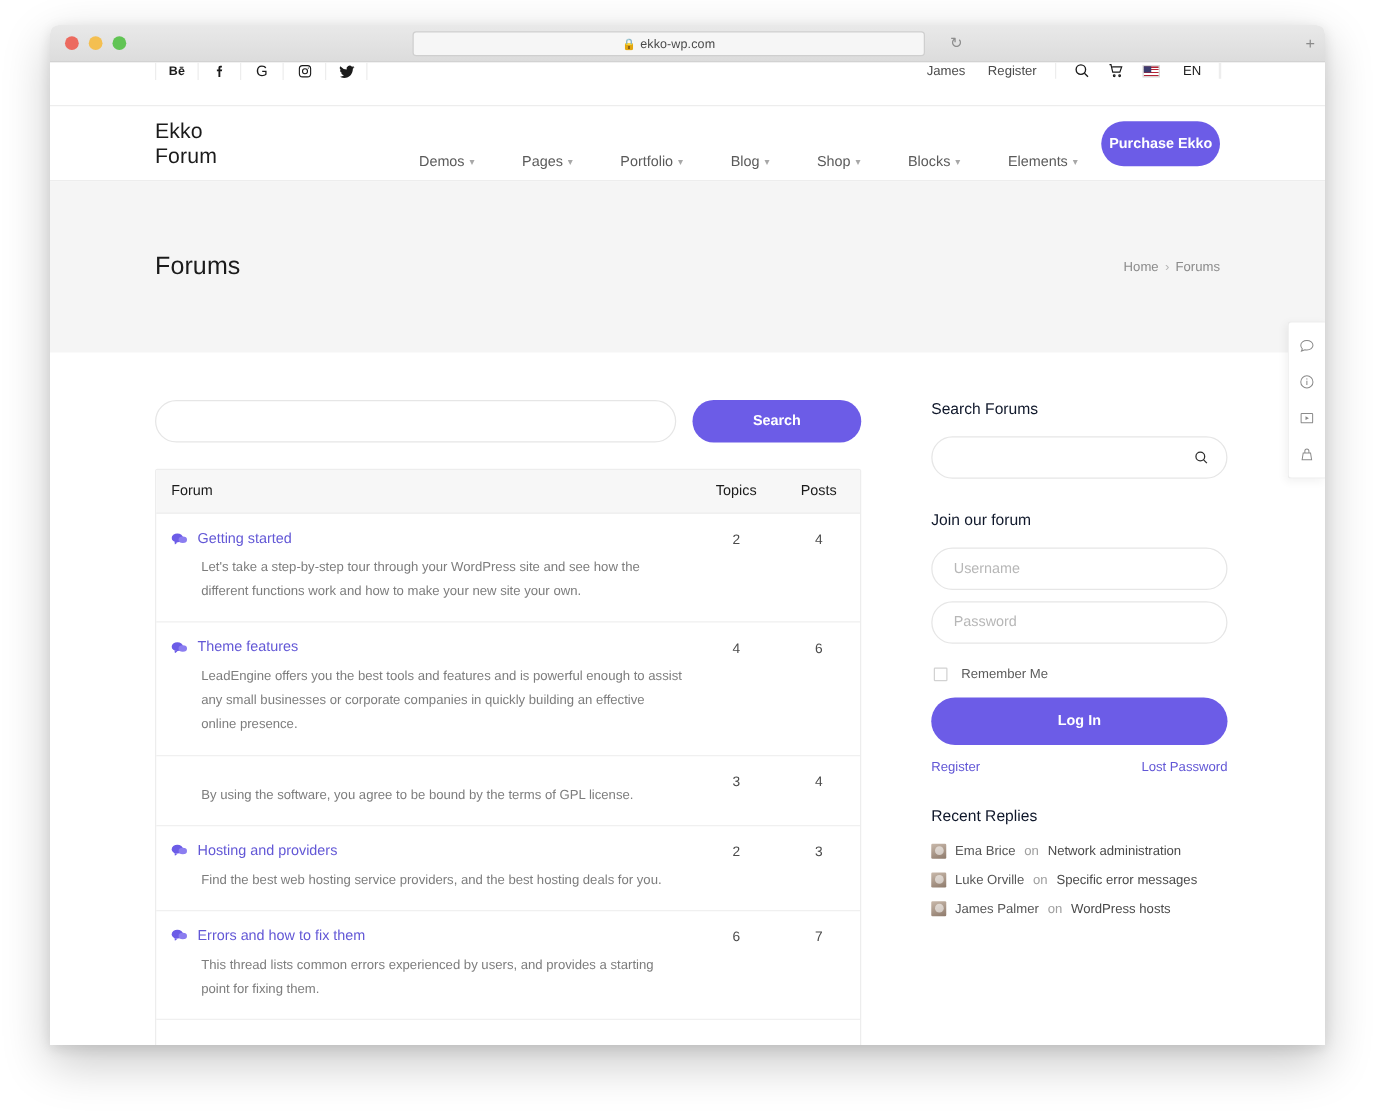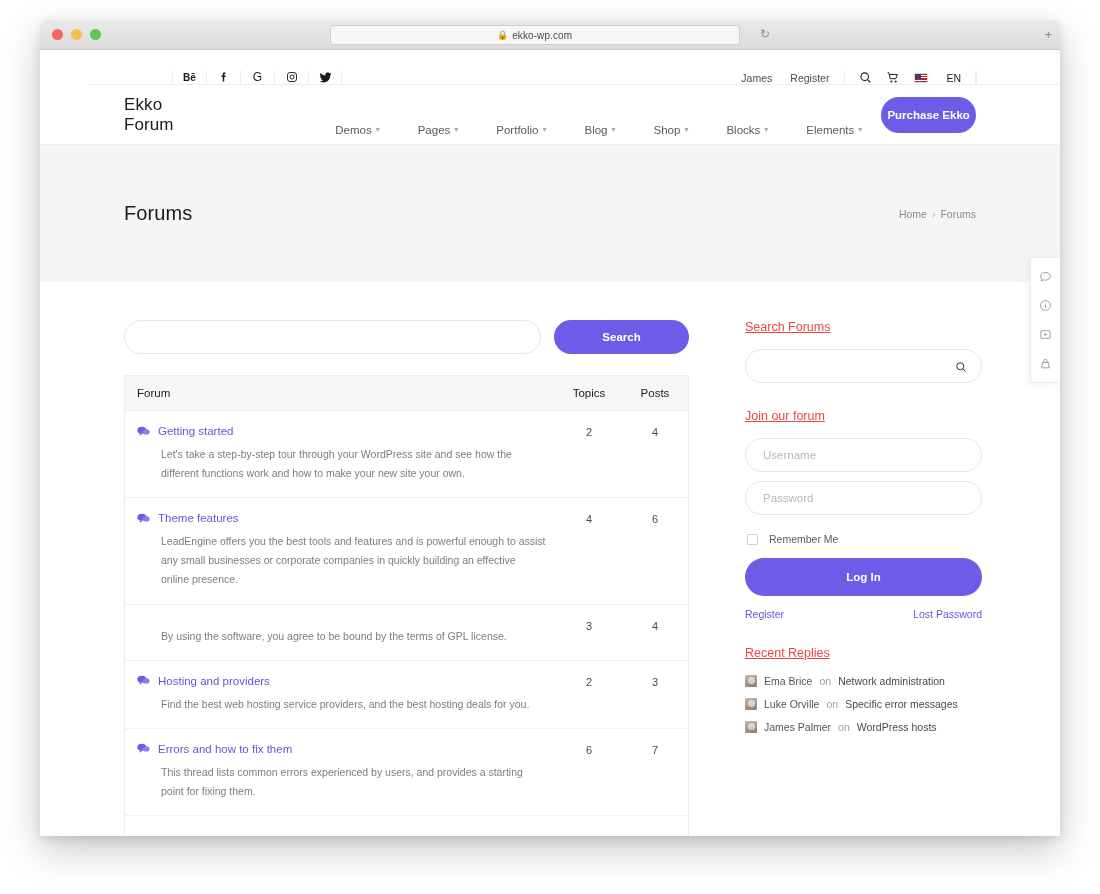--- a/index.html
+++ b/index.html
@@ -59,23 +59,22 @@
     font-size: 13px; color: #8a8a8a; line-height: 1;
   }
 
   
   #page { position: relative; height: 786px; background:#fff; overflow: hidden; }
 
   
   #topbar {
     height: 35px;
     border-bottom: 1px solid #ededed;
-    display: flex; align-items: flex-end;
+    display: flex; align-items: flex-start;
     font-size: 11px;
-    margin-left: 48px;
   }
   #social-group { display: flex; margin-left: 84px; }
   .social-cell {
     width: 34px;
     display: flex; align-items: center; justify-content: center;
     border-left: 1px solid #ededed;
     color: #1b1b1b;
     font-size: 12px;
     cursor: pointer;
   }
@@ -203,21 +202,21 @@
     max-width: 392px;
   }
   .fr-count {
     width: 66px; text-align: center;
     font-size: 11px; color: #4a4a4a;
     padding-top: 1px;
   }
 
   
   .side-block { margin-bottom: 26px; }
-  .side-title { font-size: 12.5px; color: #ef4444; margin-bottom: 15px; text-decoration: underline; }
+  .side-title { font-size: 12.5px; color: #0f172a; margin-bottom: 15px; }
   #side-search-wrap { position: relative; }
   #side-search-input {
     width: 100%; height: 34px;
     border: 1px solid #e6e6e6; border-radius: 17px;
     padding: 0 34px 0 17px; font-size: 11.5px; color: #444;
     outline: none; background: #fff;
     font-family: "Liberation Sans", sans-serif;
   }
   #side-search-icon {
     position: absolute; right: 15px; top: 10px;

